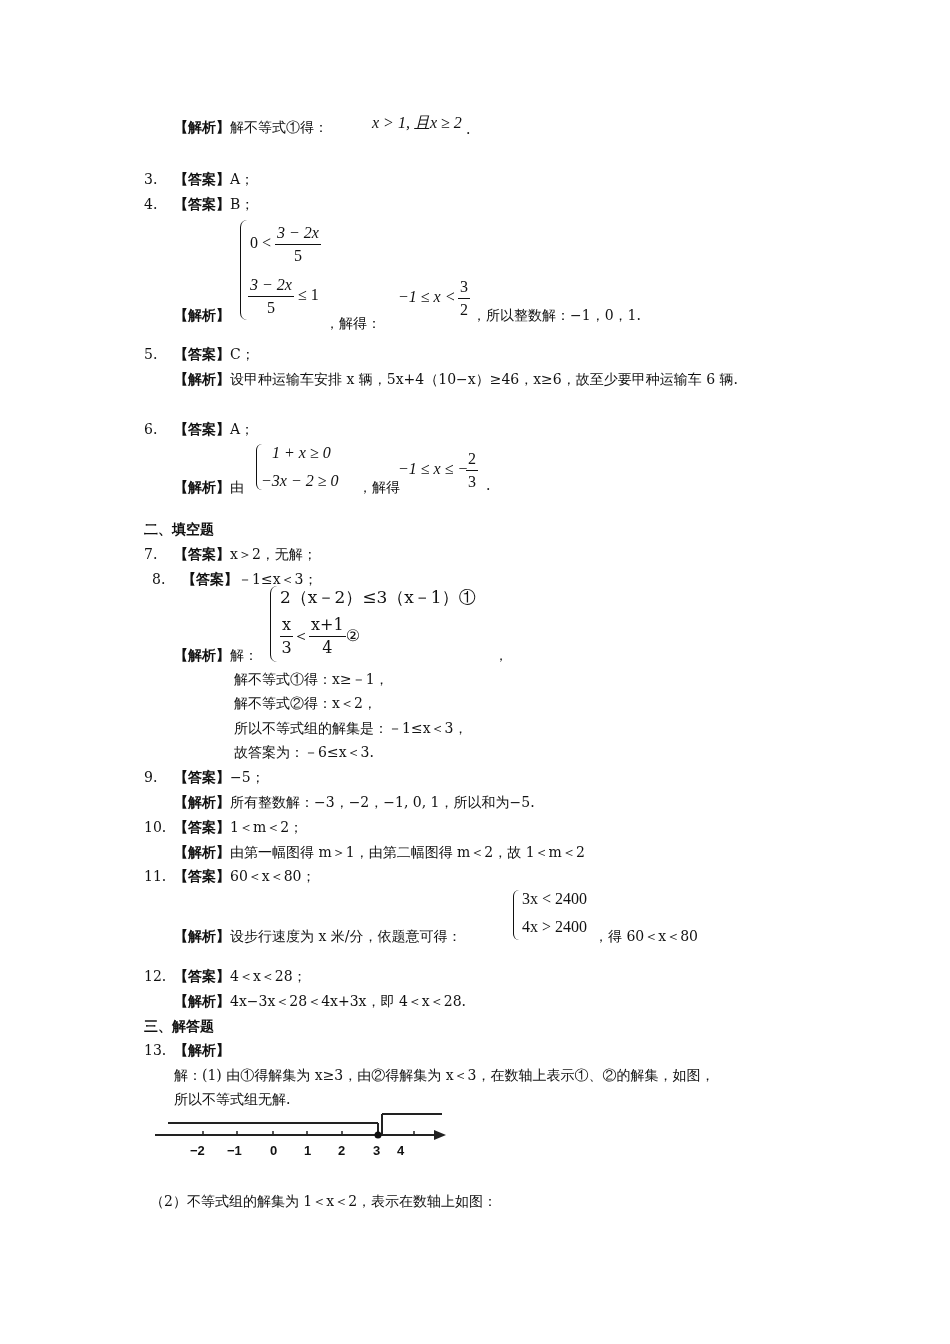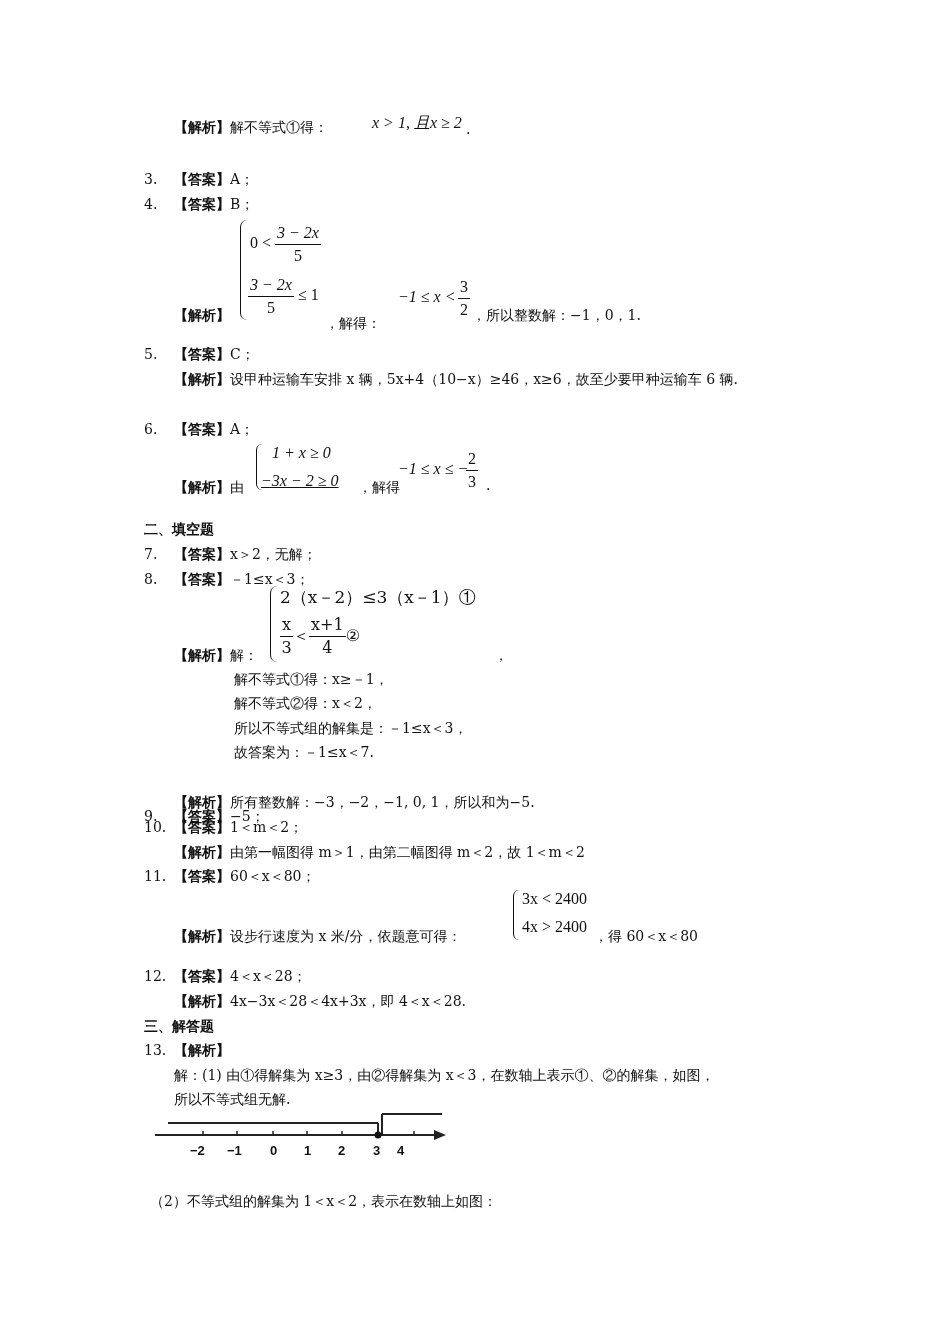--- a/index.html
+++ b/index.html
@@ -61,59 +61,59 @@
 </div>
 <div class="ln" style="left:174px;top:370px;">
   <span class="b">【解析】</span><span>设甲种运输车安排 x 辆，5x+4（10−x）≥46，x≥6，故至少要甲种运输车 6 辆.</span>
 </div>
 
 <div class="ln" style="left:144px;top:420px;">
   <span style="display:inline-block;width:30px;">6.</span><span class="b">【答案】</span><span>A；</span>
 </div>
 <div class="brace" style="left:256px;top:444px;width:5px;height:46px;"></div>
 <div class="ln m it" style="left:272px;top:444px;">1 + x ≥ 0</div>
-<div class="ln m it" style="left:261px;top:472px;text-decoration:underline;">−3x − 2 ≥ 0</div>
+<div class="ln m it" style="left:261px;top:472px;">−3x − 2 ≥ 0</div>
 <div class="ln" style="left:174px;top:478px;"><span class="b">【解析】</span><span>由</span></div>
 <div class="ln" style="left:358px;top:478px;">，解得</div>
 <div class="ln m it" style="left:398px;top:460px;">−1 ≤ x ≤ −</div>
 <div class="ln m" style="left:466px;top:448px;line-height:22px;">
   <span class="frac">
       <span class="num">2</span>
       <span>3</span>
     </span>
 </div>
 <div class="ln" style="left:486px;top:476px;">.</div>
 
 <div class="ln b" style="left:144px;top:520px;">二、填空题</div>
 
 <div class="ln" style="left:144px;top:545px;">
   <span style="display:inline-block;width:30px;">7.</span><span class="b">【答案】</span><span>x＞2，无解；</span>
 </div>
-<div class="ln" style="left:144px;top:570px;">
+<div class="ln" style="left:152px;top:570px;">
   <span style="display:inline-block;width:30px;">8.</span><span class="b">【答案】</span><span>－1≤x＜3；</span>
 </div>
 <div class="brace" style="left:270px;top:586px;width:6px;height:76px;"></div>
 <div class="ln" style="left:280px;top:588px;font-size:17px;">2（x－2）≤3（x－1）①</div>
 <div class="ln" style="left:280px;top:614px;font-size:16px;line-height:22px;">
   <span class="frac">
       <span class="num">x</span>
       <span>3</span>
     </span><span>＜</span><span class="frac">
       <span class="num">x+1</span>
       <span>4</span>
     </span><span>②</span>
 </div>
 <div class="ln" style="left:174px;top:646px;"><span class="b">【解析】</span><span>解：</span></div>
 <div class="ln" style="left:494px;top:646px;">，</div>
 <div class="ln" style="left:234px;top:670px;">解不等式①得：x≥－1，</div>
 <div class="ln" style="left:234px;top:694px;">解不等式②得：x＜2，</div>
 <div class="ln" style="left:234px;top:719px;">所以不等式组的解集是：－1≤x＜3，</div>
-<div class="ln" style="left:234px;top:743px;">故答案为：－1≤x＜7.</div>
+<div class="ln" style="left:234px;top:743px;">故答案为：－6≤x＜3.</div>
 
-<div class="ln" style="left:144px;top:768px;margin-top:39px;">
+<div class="ln" style="left:144px;top:768px;">
   <span style="display:inline-block;width:30px;">9.</span><span class="b">【答案】</span><span>−5；</span>
 </div>
 <div class="ln" style="left:174px;top:793px;"><span class="b">【解析】</span><span>所有整数解：−3，−2，−1, 0, 1，所以和为−5.</span></div>
 
 <div class="ln" style="left:144px;top:818px;">
   <span style="display:inline-block;width:30px;">10.</span><span class="b">【答案】</span><span>1＜m＜2；</span>
 </div>
 <div class="ln" style="left:174px;top:843px;"><span class="b">【解析】</span><span>由第一幅图得 m＞1，由第二幅图得 m＜2，故 1＜m＜2</span></div>
 
 <div class="ln" style="left:144px;top:867px;">

